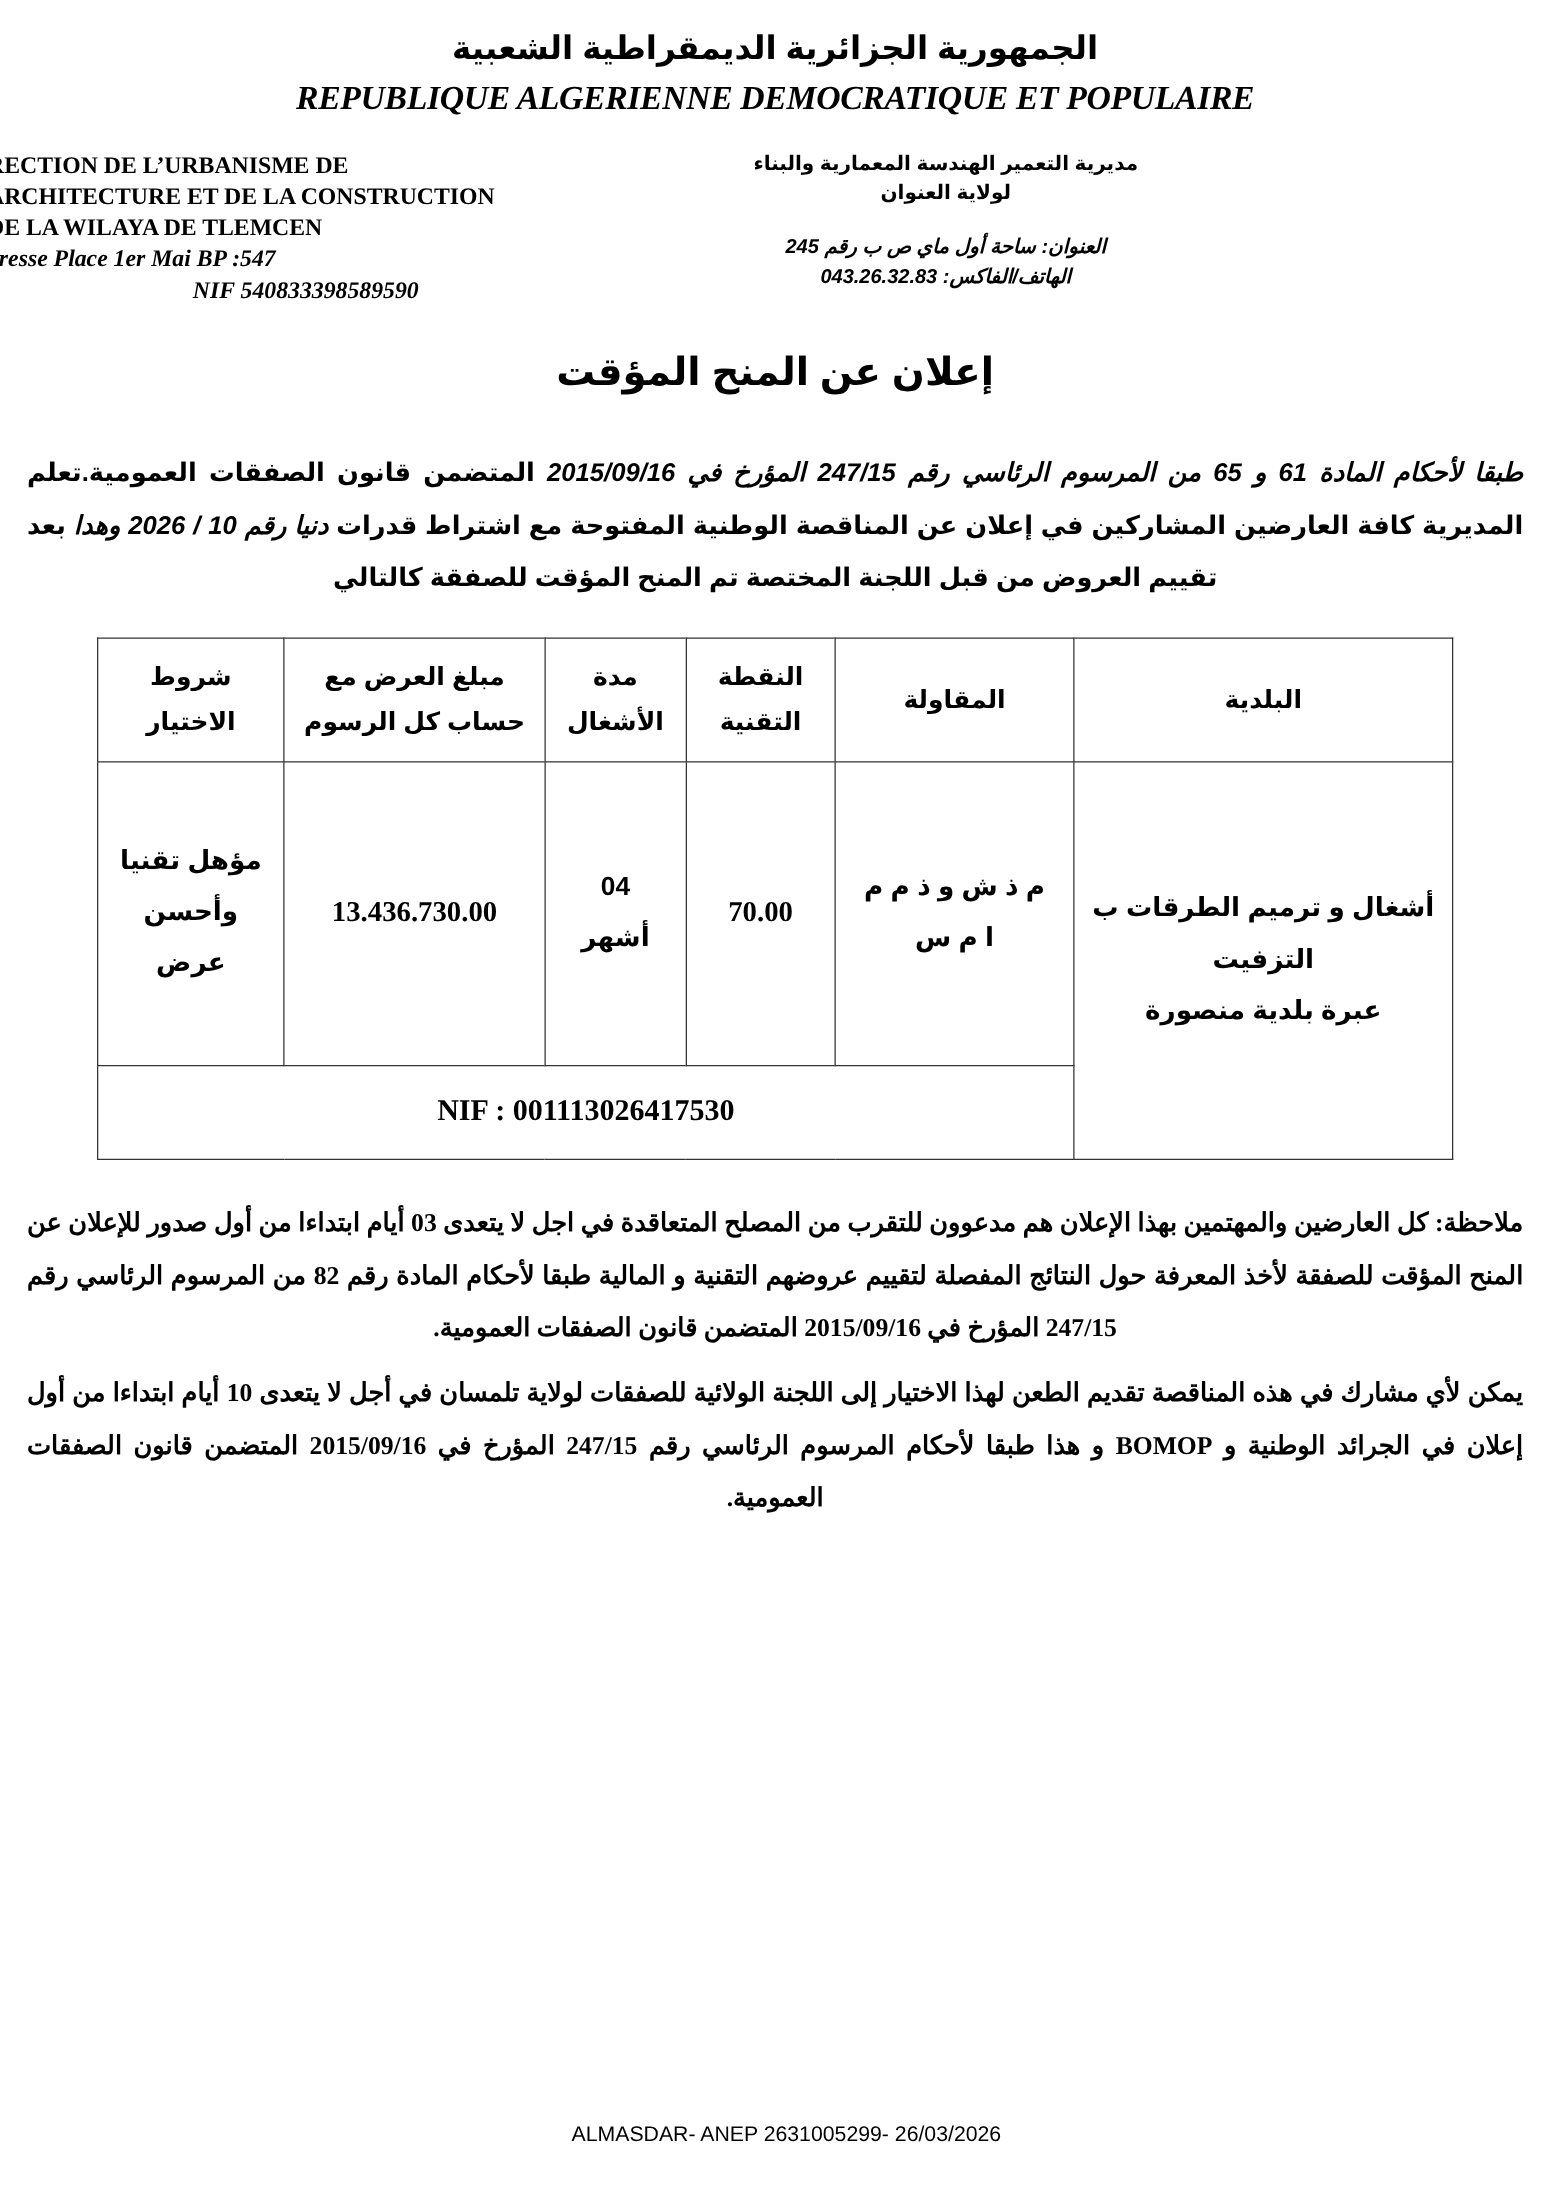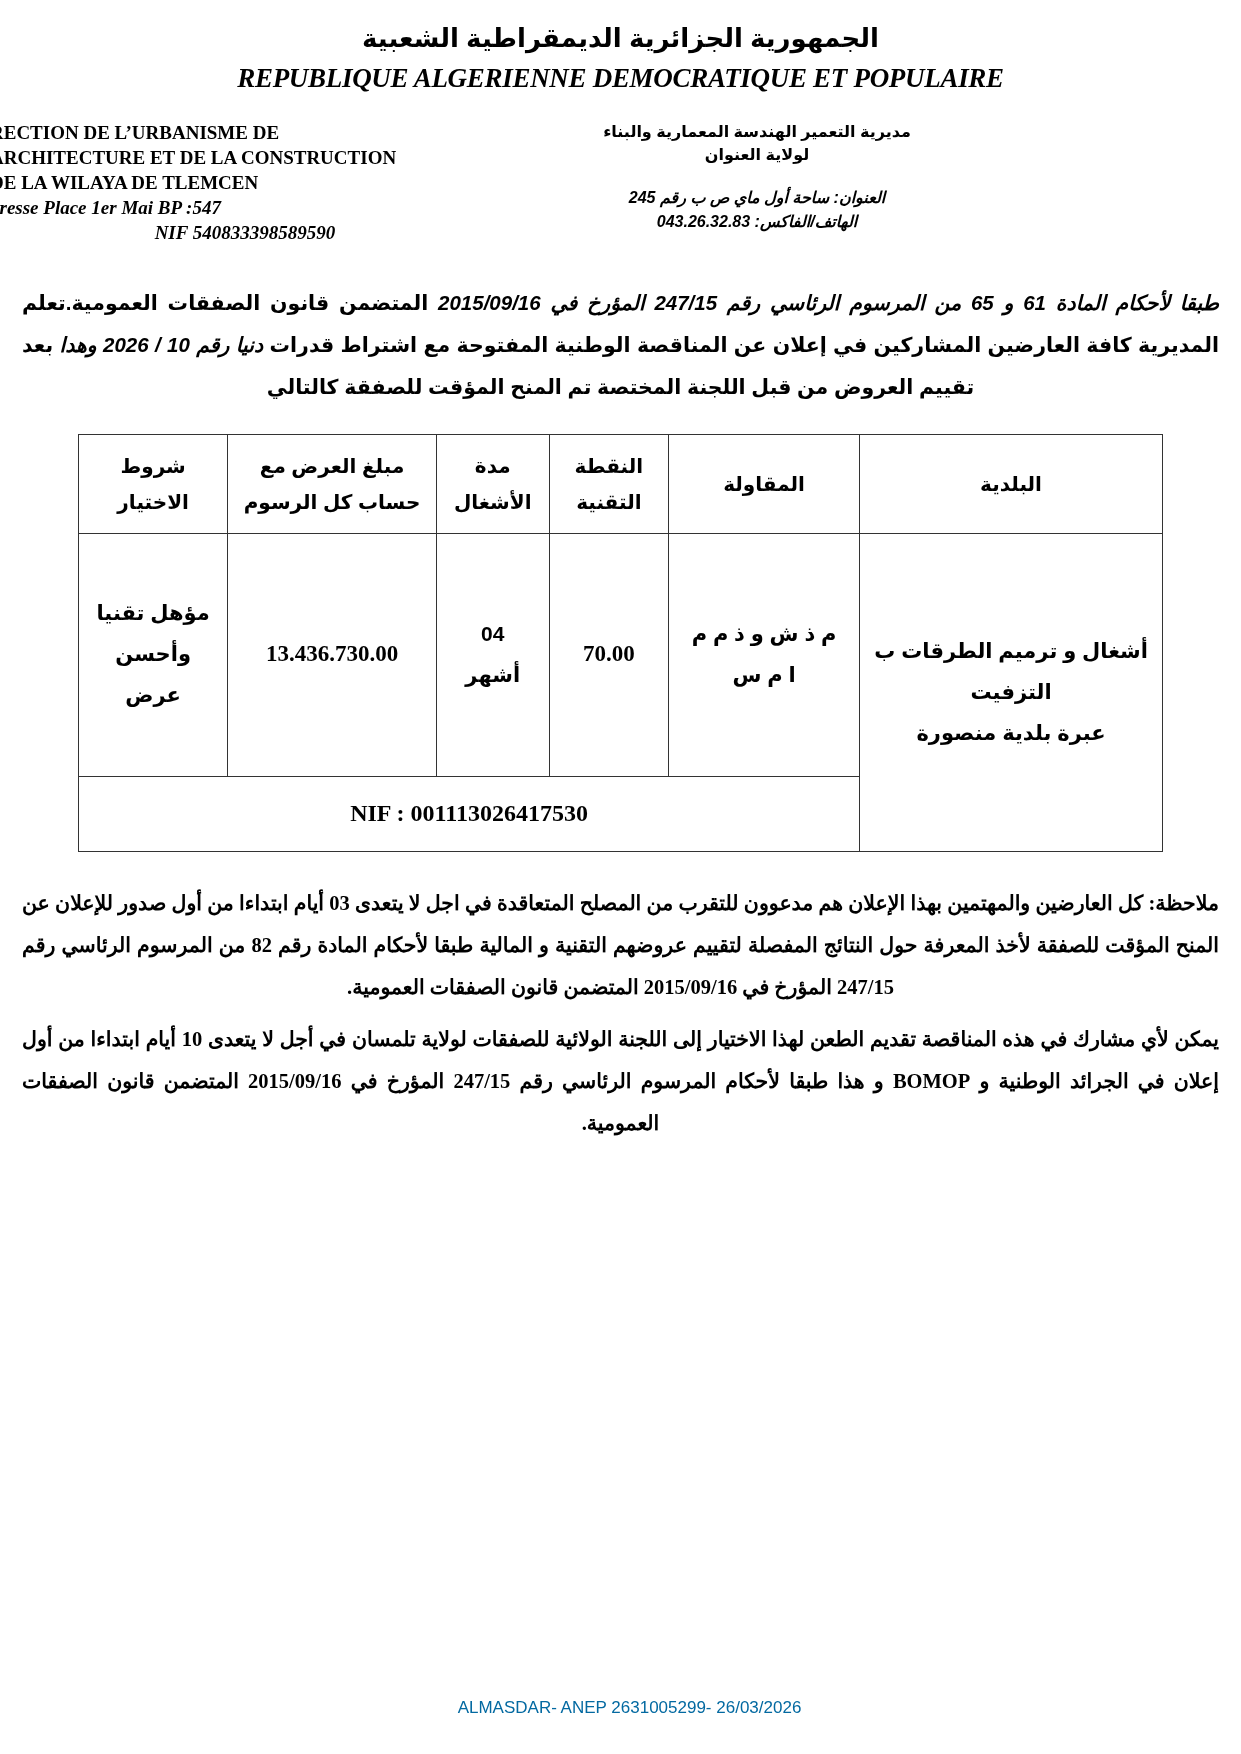--- a/index.html
+++ b/index.html
@@ -205,21 +205,21 @@
   
   .footer {
     position: absolute;
     left: 0;
     right: 0;
     bottom: 36px;
     text-align: center;
     direction: ltr;
     font-family: "Liberation Sans", "DejaVu Sans", sans-serif;
     font-size: 17px;
-    color: #0369a1;
+    color: #000000;
     padding-left: 18px;
   }
 </style>
 </head>
 <body>
 
 <div class="page">
 
   <div class="nat-header">
     <div class="nat-ar">الجمهورية الجزائرية الديمقراطية الشعبية</div>
@@ -238,20 +238,21 @@
 
     <div class="org-ar">
       <div class="l">مديرية التعمير الهندسة المعمارية والبناء</div>
       <div class="l">لولاية العنوان</div>
       <div class="addr">العنوان: ساحة أول ماي ص ب رقم 245</div>
       <div class="addr" style="margin-top:0">الهاتف/الفاكس: 043.26.32.83</div>
     </div>
 
   </div>
 
+  <div class="main-title">إعلان عن المنح المؤقت</div>
 
   <div class="intro">
     <span class="ital">طبقا لأحكام المادة 61 و 65 من المرسوم الرئاسي رقم 247/15 المؤرخ في 2015/09/16</span><span> المتضمن قانون الصفقات العمومية.تعلم المديرية كافة العارضين المشاركين في إعلان عن المناقصة الوطنية المفتوحة مع اشتراط قدرات </span><span class="ital">دنيا رقم 10 / 2026 وهدا</span><span> بعد تقييم العروض من قبل اللجنة المختصة تم المنح المؤقت للصفقة كالتالي</span>
   </div>
 
   <table class="award">
     <thead>
       <tr>
         <th class="c-mun">
           <div>البلدية</div>

